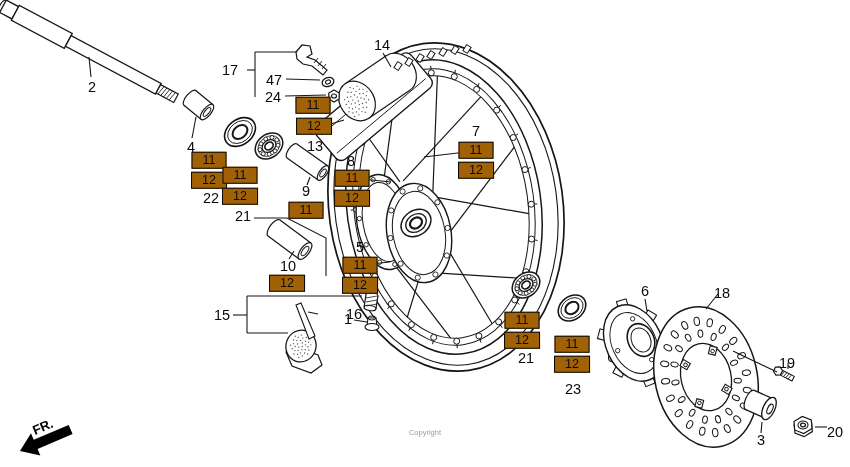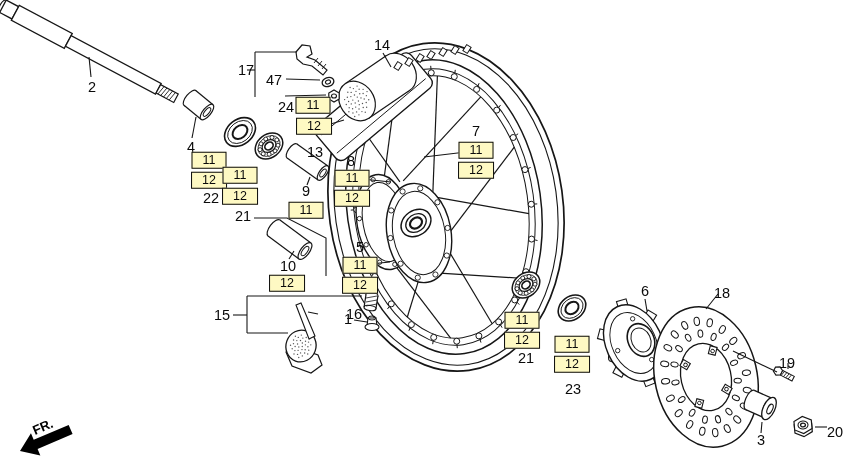--- a/index.html
+++ b/index.html
@@ -3,21 +3,21 @@
 <meta charset="utf-8">
 <style>
   *{margin:0;padding:0;box-sizing:border-box}
   html,body{background:#ffffff}
   #stage{position:relative;width:850px;height:467px;background:#fff;overflow:hidden;
          font-family:"Liberation Sans",sans-serif}
   #art{position:absolute;left:0;top:0;display:block}
   #labels{position:absolute;left:0;top:0;width:100%;height:100%;pointer-events:none}
   .plabel{position:absolute;transform:translate(-50%,-50%);font-weight:normal;
           font-size:14.5px;line-height:1;color:#0a0a0a;white-space:nowrap}
-  .plabel.boxed{font-size:12.5px;border:1.8px solid #0a0a0a;background:#fef9c3;
+  .plabel.boxed{font-size:12.5px;border:1.8px solid #0a0a0a;background:#a16207;
                 padding:1px 10px}
   .footer{position:absolute;left:0;top:428px;width:100%;text-align:center;
           font-size:7.5px;line-height:1.35;color:#9c9c9c}
 </style>
 </head>
 <body>
 
 <div id="stage">
   <svg id="art" width="850" height="467" viewBox="0 0 850 467">
       <g>
@@ -457,27 +457,27 @@
         <polyline points="827,427 815,427" fill="none" stroke="#161616" stroke-width="1.1"></polyline>
       </g>
       <g transform="translate(20,451) rotate(-23)">
         <polygon points="0,0 17,-12 17,-5 55,-5 55,5 17,5 17,12" fill="#000" stroke="none"></polygon>
         <text x="20" y="-9" font-size="13" font-weight="bold" fill="#000" font-family="&quot;Liberation Sans&quot;, sans-serif">FR.</text>
       </g>
     </svg>
   <div id="labels">
       <div class="plabel" style="left: 92px; top: 87px;">2</div>
       <div class="plabel" style="left: 191px; top: 147px;">4</div>
-      <div class="plabel" style="left: 246px; top: 70px;">17</div>
+      <div class="plabel" style="left: 230px; top: 70px;">17</div>
       <div class="plabel" style="left: 274px; top: 80px;">47</div>
-      <div class="plabel" style="left: 286px; top: 97px; margin-top: 10px;">24</div>
+      <div class="plabel" style="left: 273px; top: 97px;">24</div>
       <div class="plabel" style="left: 382px; top: 45px;">14</div>
       <div class="plabel boxed" style="left: 313px; top: 105px;">11</div>
       <div class="plabel boxed" style="left: 314px; top: 126px;">12</div>
-      <div class="plabel" style="left: 315px; top: 152px; text-align: right;">13</div>
+      <div class="plabel" style="left: 315px; top: 146px; text-align: right;">13</div>
       <div class="plabel" style="left: 351px; top: 161px;">8</div>
       <div class="plabel boxed" style="left: 352px; top: 178px;">11</div>
       <div class="plabel boxed" style="left: 352px; top: 198px;">12</div>
       <div class="plabel boxed" style="left: 209px; top: 160px;">11</div>
       <div class="plabel boxed" style="left: 209px; top: 180px;">12</div>
       <div class="plabel" style="left: 211px; top: 198px;">22</div>
       <div class="plabel boxed" style="left: 240px; top: 175px;">11</div>
       <div class="plabel boxed" style="left: 240px; top: 196px;">12</div>
       <div class="plabel" style="left: 243px; top: 216px;">21</div>
       <div class="plabel" style="left: 306px; top: 191px;">9</div>
@@ -499,14 +499,15 @@
       <div class="plabel boxed" style="left: 572px; top: 344px;">11</div>
       <div class="plabel boxed" style="left: 572px; top: 364px;">12</div>
       <div class="plabel" style="left: 573px; top: 389px; text-align: center;">23</div>
       <div class="plabel" style="left: 645px; top: 291px;">6</div>
       <div class="plabel" style="left: 722px; top: 285px; margin-top: 8px;">18</div>
       <div class="plabel" style="left: 787px; top: 363px;">19</div>
       <div class="plabel" style="left: 761px; top: 440px;">3</div>
       <div class="plabel" style="left: 835px; top: 432px;">20</div>
     </div>
   <div class="footer">
+    <div>Copyright</div>
   </div>
 </div>
 
 </body></html>

